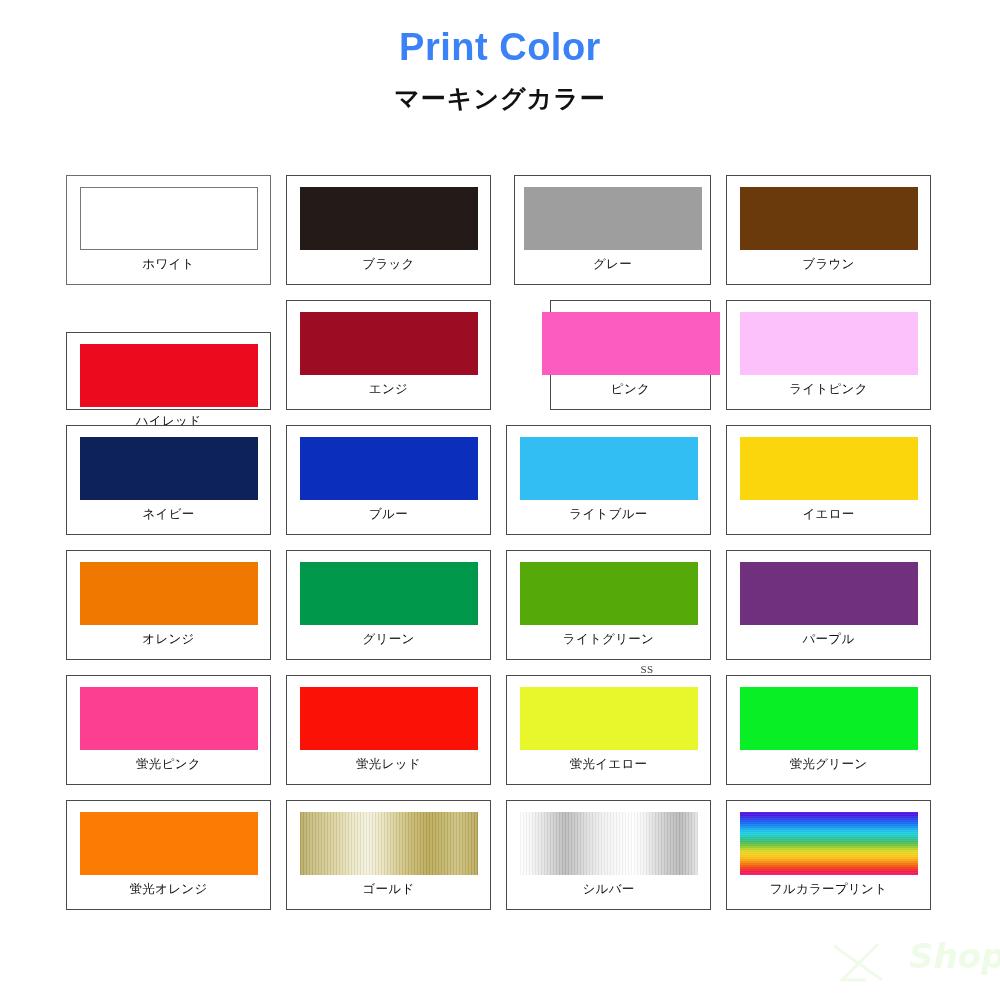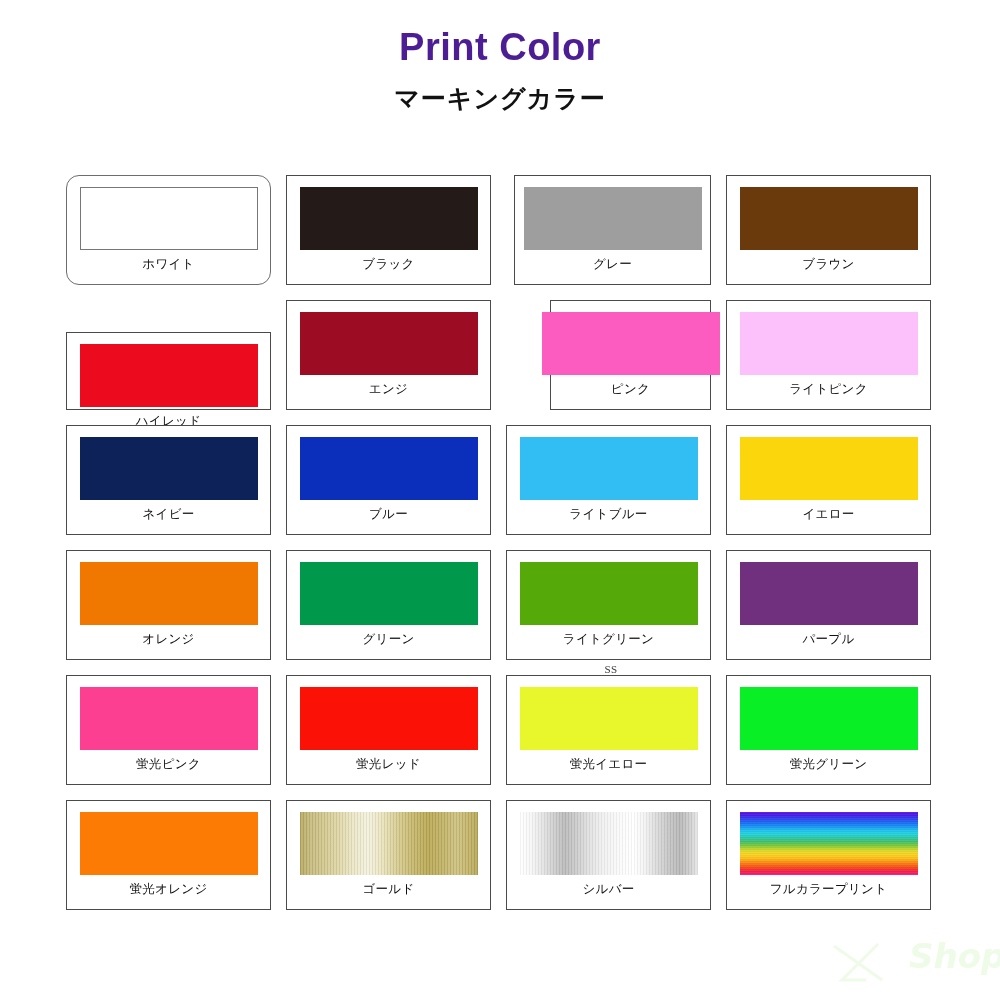--- a/index.html
+++ b/index.html
@@ -18,21 +18,21 @@
   
   .header {
     position: absolute;
     top: 26px; left: 0; width: 1000px;
     text-align: center;
   }
   .title-en {
     font-size: 38px;
     font-weight: bold;
     letter-spacing: 0.5px;
-    color: #4c1d95;
+    color: #3b82f6;
     line-height: 1.15;
   }
   .title-ja {
     margin-top: 14px;
     font-size: 25px;
     font-weight: bold;
     letter-spacing: 1px;
     color: #111111;
     line-height: 1.15;
   }
@@ -77,21 +77,21 @@
     color: #111111;
     text-align: center;
     line-height: 1.2;
     letter-spacing: 0.3px;
     white-space: nowrap;
   }
 
   
   .artifact-ss {
     position: absolute;
-    left: 586px;
+    left: 622px;
     top: 663px;
     width: 50px;
     text-align: center;
     font-size: 11px;
     color: #3a3a3a;
     font-family: "Liberation Serif", "DejaVu Serif", serif;
     letter-spacing: 0.5px;
   }
 
   
@@ -125,21 +125,21 @@
 <body>
 
 <div id="page">
 
   <div class="header">
     <div class="title-en">Print Color</div>
     <div class="title-ja">マーキングカラー</div>
   </div>
 
   <div class="grid" id="swatch-grid">
-      <div class="card card-white-border" style="border-color: rgb(109, 109, 109); border-radius: 13px;">
+      <div class="card card-white-border" style="border-color: rgb(109, 109, 109);">
         <div class="swatch bordered" style="background:#ffffff;"></div>
         <div class="card-label">ホワイト</div>
       </div>
       <div class="card" style="border-color: rgb(74, 74, 74);">
         <div class="swatch" style="background:#241a17;"></div>
         <div class="card-label">ブラック</div>
       </div>
       <div class="card" style="border-color: rgb(74, 74, 74); margin-left: 8px;">
         <div class="swatch" style="background:#9e9e9e;"></div>
         <div class="card-label">グレー</div>

